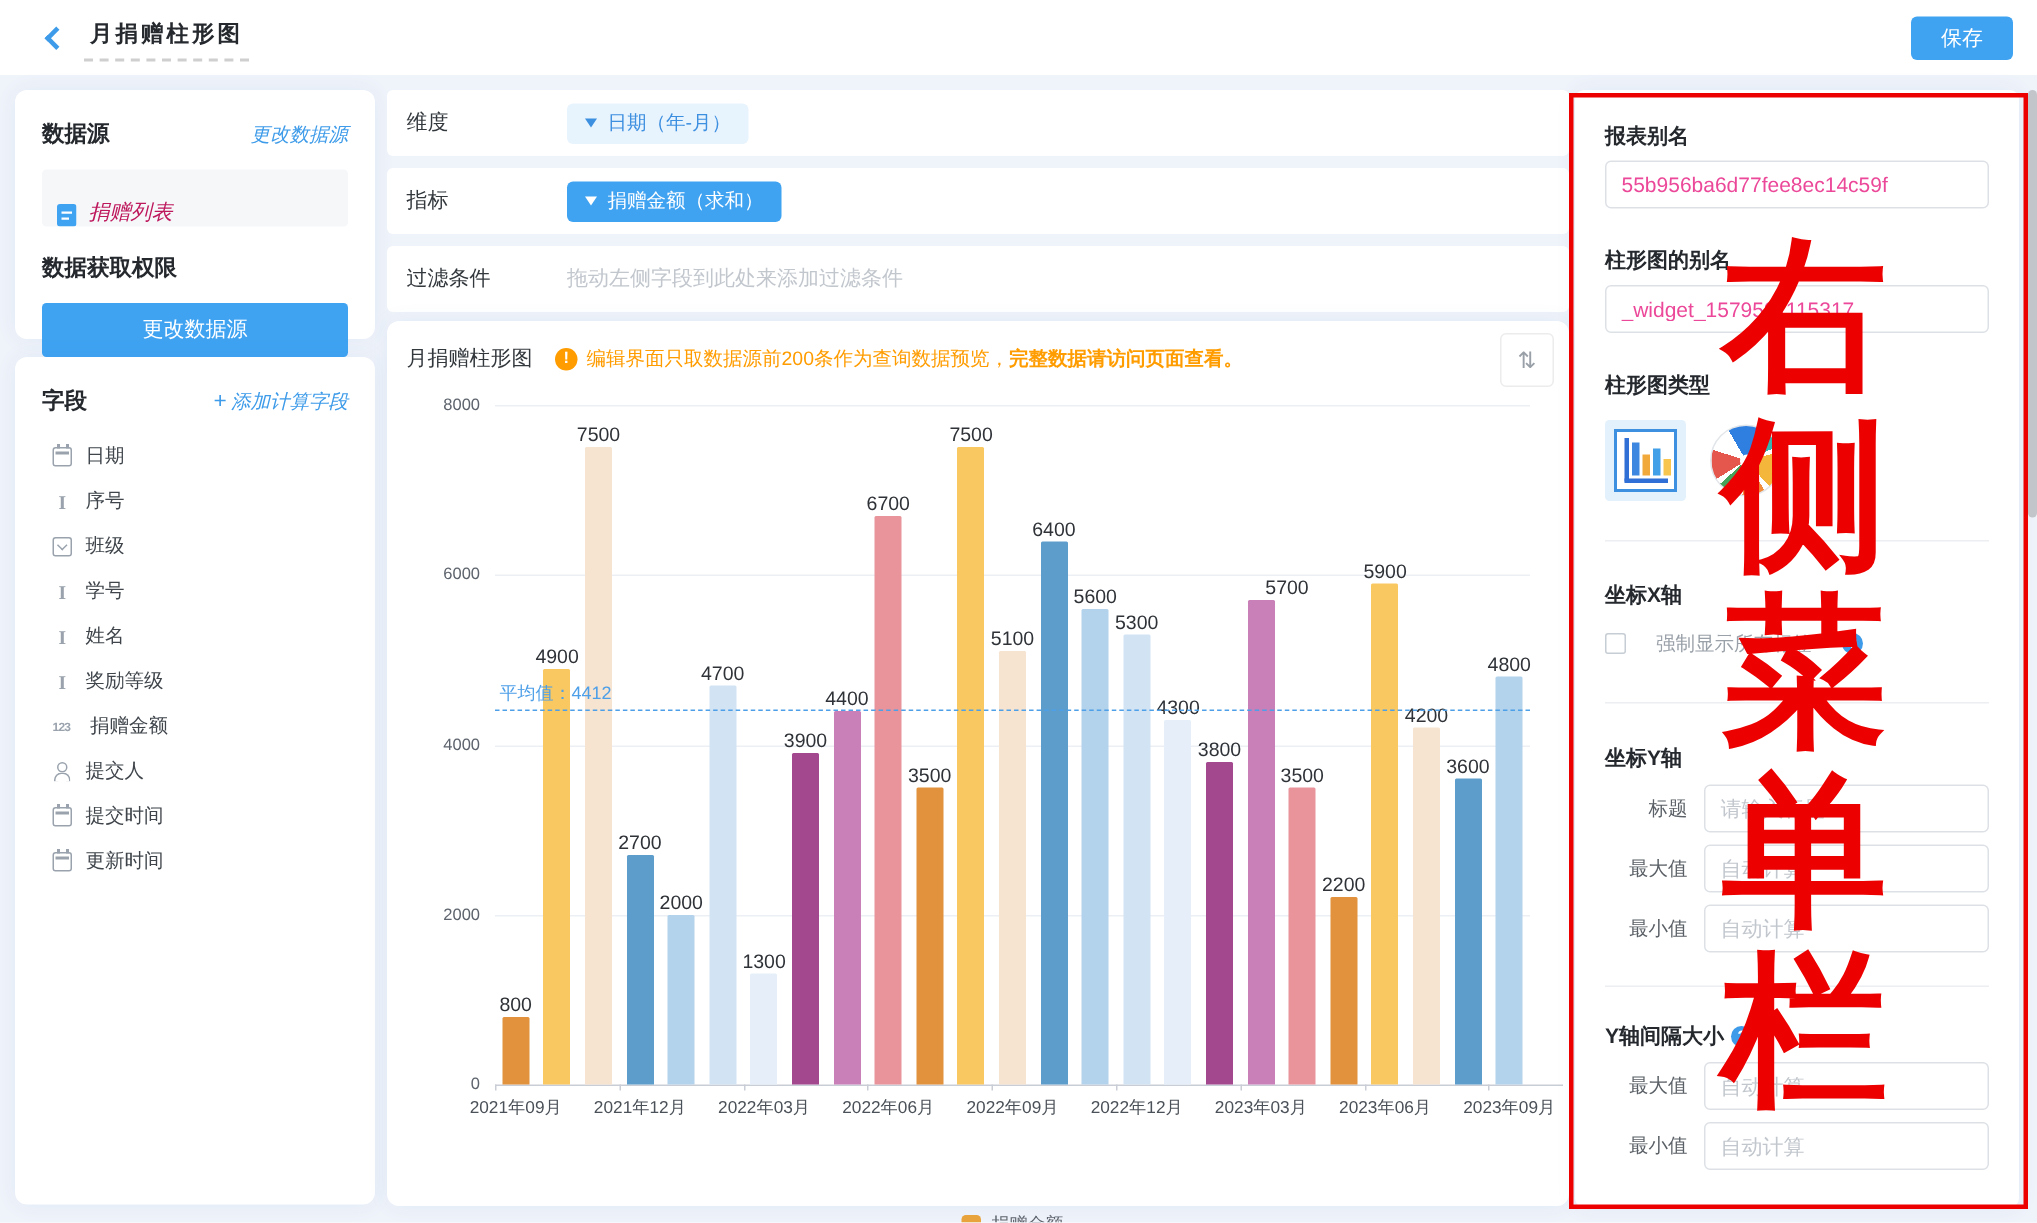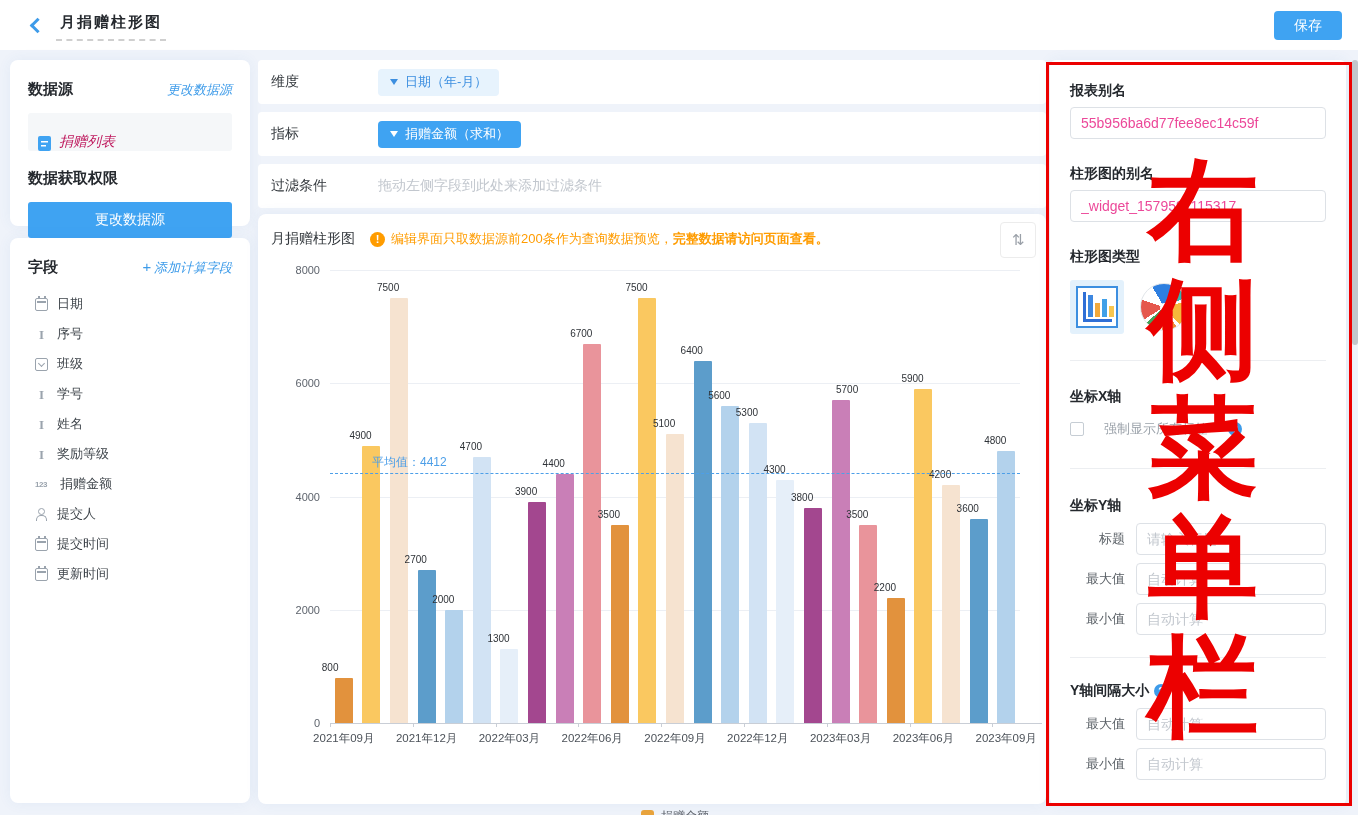--- a/index.html
+++ b/index.html
@@ -74,21 +74,21 @@
     display:flex; align-items:center; justify-content:center; flex:none; }
   .warn b { font-weight:bold; }
   .sort-box { position:absolute; right:10px; top:8px; width:36px; height:36px; border:1px solid #ECECEC; border-radius:4px;
     background:#fff; display:flex; align-items:center; justify-content:center; color:#9AA0A8; font-size:15px; cursor:pointer; }
 
   .plot { position:absolute; left:72px; top:56px; width:690px; height:453px; }
   .gridline { position:absolute; left:0; width:100%; height:1px; background:#ECEFF4; }
   .x-axis-line { position:absolute; left:0; top:453px; width:712px; height:1px; background:#C9CED6; }
   .y-tick-label { position:absolute; left:0; width:62px; text-align:right; font-size:11px; color:#5E646D; }
   .bar { position:absolute; bottom:0; width:18px; border-radius:1px 1px 0 0; }
-  .bar-val { position:absolute; width:44px; font-size:10px; color:#2F3338; }
+  .bar-val { position:absolute; width:44px; text-align:center; font-size:13px; color:#2F3338; }
   .avg-line { position:absolute; left:0; width:100%; border-top:1.6px dashed #4D9FE8; }
   .avg-label { position:absolute; font-size:12px; color:#4D9FE8; white-space:nowrap; }
   .x-tick { position:absolute; width:1px; height:4px; background:#C9CED6; }
   .x-label { position:absolute; width:90px; text-align:center; font-size:11.5px; color:#4B5158; }
   .legend { position:absolute; left:72px; top:594px; width:690px; display:flex; justify-content:center; align-items:center; gap:7px; }
   .legend-swatch { width:13px; height:13px; border-radius:3px; }
   .legend-label { font-size:12px; color:#5E646D; }
 
   
   .right-card { left:1050px; top:60px; width:296px; height:745px; padding:22px 20px; border-radius:6px; }
@@ -289,21 +289,21 @@
         <div class="bar-val" style="left: 543.8px; top: 312.425px;">2200</div>
         <div class="bar" style="left: 584.4px; height: 334.087px; background: rgb(250, 200, 96);"></div>
         <div class="bar-val" style="left: 571.4px; top: 102.912px;">5900</div>
         <div class="bar" style="left: 612px; height: 237.825px; background: rgb(246, 227, 208);"></div>
         <div class="bar-val" style="left: 599px; top: 199.175px;">4200</div>
         <div class="bar" style="left: 639.6px; height: 203.85px; background: rgb(92, 157, 203);"></div>
         <div class="bar-val" style="left: 626.6px; top: 233.15px;">3600</div>
         <div class="bar" style="left: 667.2px; height: 271.8px; background: rgb(179, 210, 236);"></div>
         <div class="bar-val" style="left: 654.2px; top: 165.2px;">4800</div>
         <div class="avg-line" style="top: 203.171px; border-color: rgb(77, 159, 232);"></div>
-        <div class="avg-label" style="left: 3px; top: 184.171px; color: rgb(77, 159, 232); margin-left: 39px;">平均值：4412</div>
+        <div class="avg-label" style="left: 3px; top: 184.171px; color: rgb(77, 159, 232);">平均值：4412</div>
       </div>
     <div id="x-labels"></div>
     <div class="legend">
       <span class="legend-swatch" id="legend-swatch" style="background: rgb(232, 163, 60);"></span>
       <span class="legend-label">捐赠金额</span>
     </div>
   <div class="y-tick-label" style="position: absolute; left: 0px; top: 503px; width: 62px;">0</div>
       <div class="y-tick-label" style="position: absolute; left: 0px; top: 389.75px; width: 62px;">2000</div>
       <div class="y-tick-label" style="position: absolute; left: 0px; top: 276.5px; width: 62px;">4000</div>
       <div class="y-tick-label" style="position: absolute; left: 0px; top: 163.25px; width: 62px;">6000</div>

